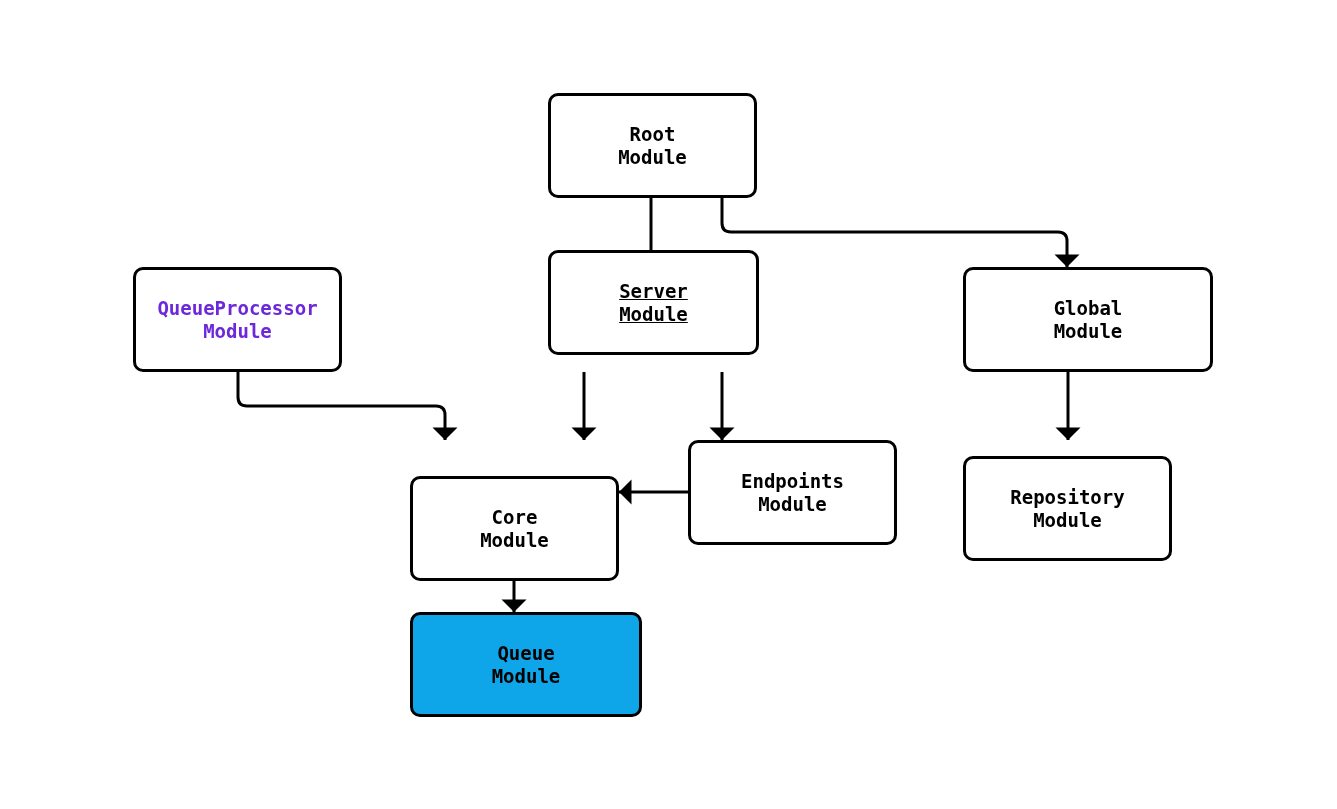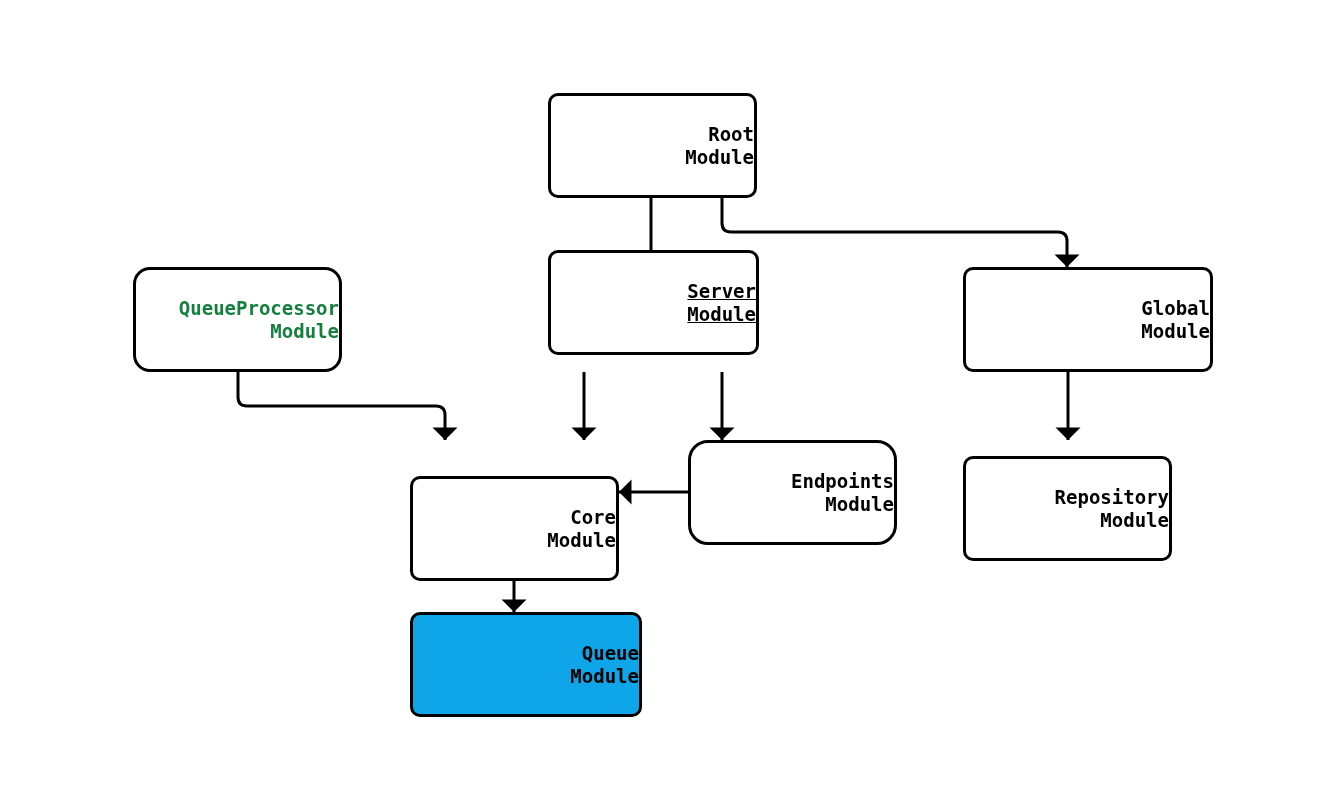--- a/index.html
+++ b/index.html
@@ -28,21 +28,21 @@
     stroke-width: 3;
   }
   .node {
     position: absolute;
     box-sizing: border-box;
     border: 3px solid #000000;
     border-radius: 10px;
     background: #ffffff;
     display: flex;
     flex-direction: column;
-    align-items: flex-end;
+    align-items: center;
     justify-content: center;
     font-weight: bold;
     font-size: 19px;
     line-height: 23px;
     color: #000000;
     text-align: center;
   }
   .node span {
     display: block;
     white-space: pre;
@@ -67,37 +67,37 @@
         <path class="edge-path" d="M688,492 L619,492" stroke="#000000" marker-end="url(#arrowhead)"></path>
         <path class="edge-path" d="M1068,372 L1068,440" stroke="#000000" marker-end="url(#arrowhead)"></path>
         <path class="edge-path" d="M514,545 L514,612" stroke="#000000" marker-end="url(#arrowhead)"></path>
       </g>
   </svg>
   <div id="nodes">
       <div class="node" style="left: 548px; top: 93px; width: 209px; height: 105px; border-color: rgb(0, 0, 0); background: rgb(255, 255, 255); color: rgb(0, 0, 0);">
         <span>Root</span>
         <span>Module</span>
       </div>
-      <div class="node" style="left: 133px; top: 267px; width: 209px; height: 105px; border-color: rgb(0, 0, 0); background: rgb(255, 255, 255); color: #15803d; border-radius: 17px;">
+      <div class="node" style="left: 133px; top: 267px; width: 209px; height: 105px; border-color: rgb(0, 0, 0); background: rgb(255, 255, 255); color: #6d28d9;">
         <span>QueueProcessor</span>
         <span>Module</span>
       </div>
       <div class="node" style="left: 548px; top: 250px; width: 211px; height: 105px; border-color: rgb(0, 0, 0); background: rgb(255, 255, 255); color: rgb(0, 0, 0); text-decoration: underline;">
         <span>Server</span>
         <span>Module</span>
       </div>
       <div class="node" style="left: 963px; top: 267px; width: 250px; height: 105px; border-color: rgb(0, 0, 0); background: rgb(255, 255, 255); color: rgb(0, 0, 0);">
         <span>Global</span>
         <span>Module</span>
       </div>
       <div class="node" style="left: 410px; top: 440px; width: 209px; height: 105px; border-color: rgb(0, 0, 0); background: rgb(255, 255, 255); color: rgb(0, 0, 0); margin-top: 36px;">
         <span>Core</span>
         <span>Module</span>
       </div>
-      <div class="node" style="left: 688px; top: 440px; width: 209px; height: 105px; border-color: rgb(0, 0, 0); background: rgb(255, 255, 255); color: rgb(0, 0, 0); border-radius: 20px;">
+      <div class="node" style="left: 688px; top: 440px; width: 209px; height: 105px; border-color: rgb(0, 0, 0); background: rgb(255, 255, 255); color: rgb(0, 0, 0);">
         <span>Endpoints</span>
         <span>Module</span>
       </div>
       <div class="node" style="left: 963px; top: 440px; width: 209px; height: 105px; border-color: rgb(0, 0, 0); background: rgb(255, 255, 255); color: rgb(0, 0, 0); margin-top: 16px;">
         <span>Repository</span>
         <span>Module</span>
       </div>
       <div class="node" style="left: 410px; top: 612px; width: 232px; height: 105px; border-color: rgb(0, 0, 0); background: #0ea5e9; color: rgb(0, 0, 0);">
         <span>Queue</span>
         <span>Module</span>

